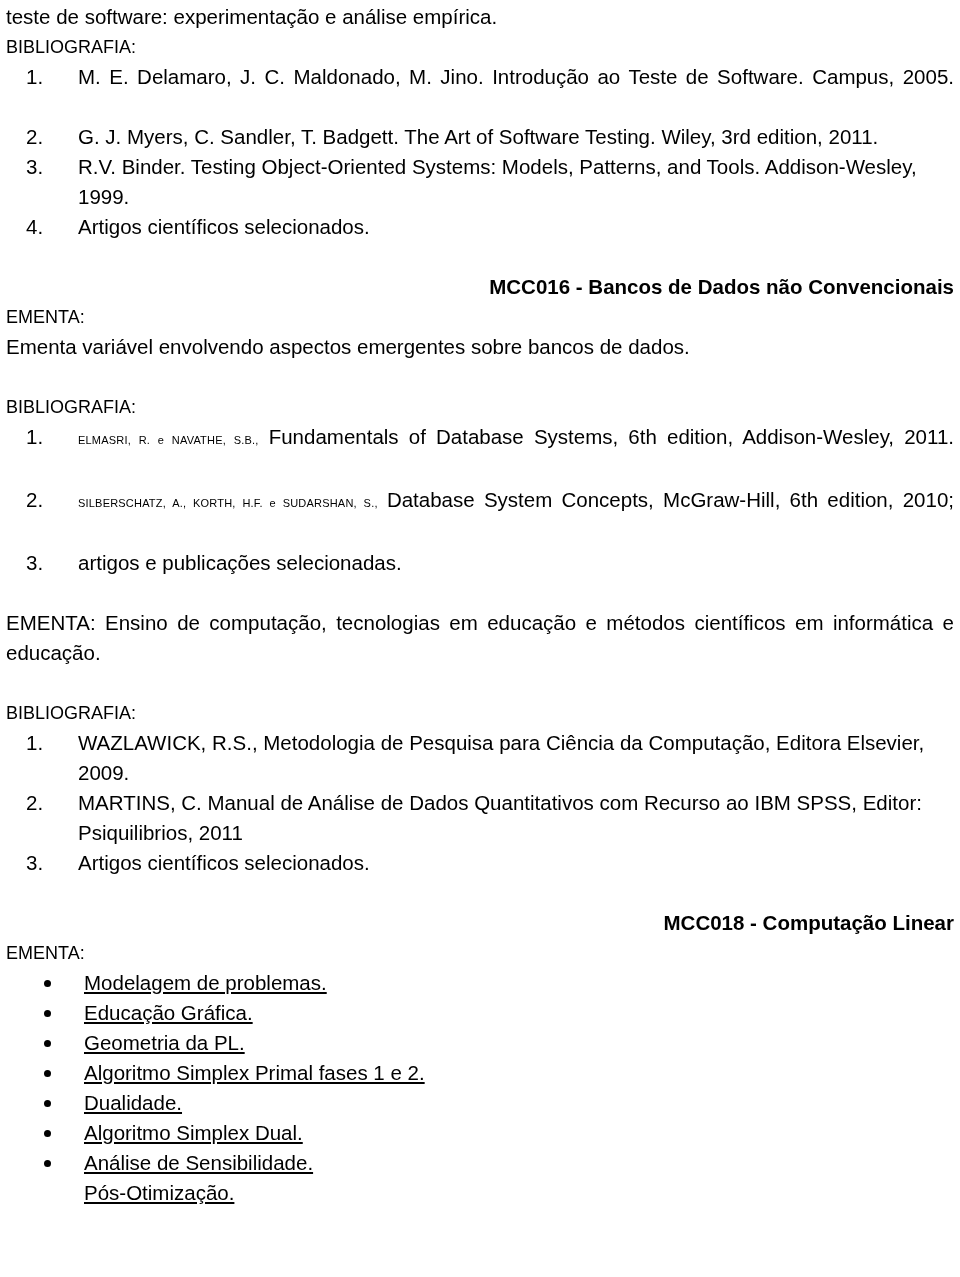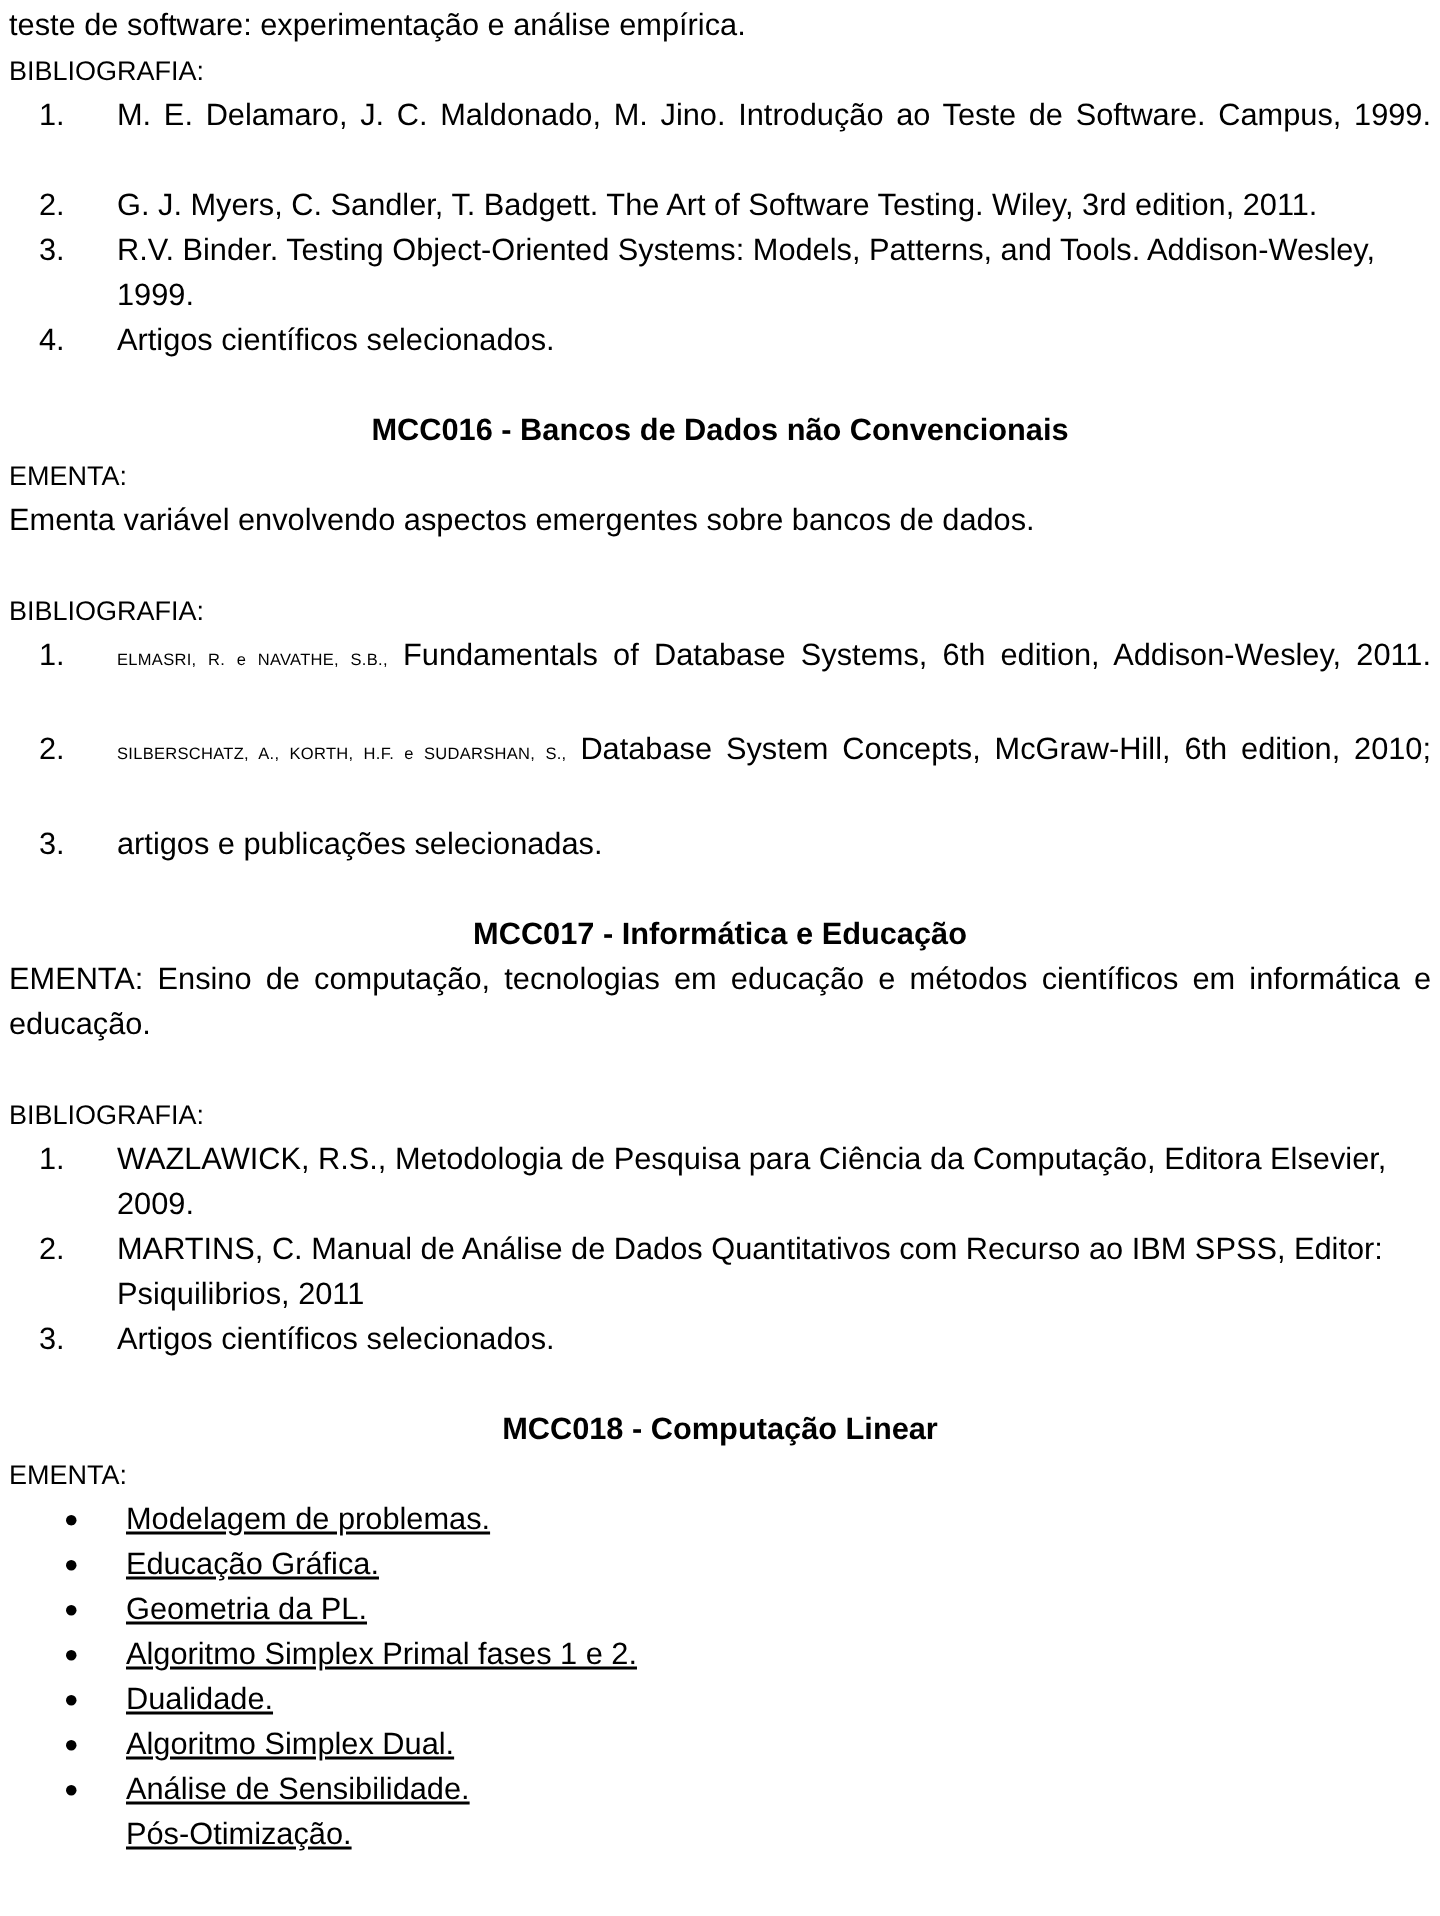--- a/index.html
+++ b/index.html
@@ -43,21 +43,21 @@
     line-height: 30px;
     margin: 0;
     text-align: left;
   }
 
   .heading {
     font-size: 20.5px;
     line-height: 30px;
     margin: 0;
     font-weight: bold;
-    text-align: center;
+    text-align: right;
   }
 
   .blank { height: 30px; line-height: 30px; font-size: 20.5px; }
 
   
   ol.numlist {
     margin: 0;
     padding: 0;
     list-style: none;
   }
@@ -129,21 +129,21 @@
 <div class="page">
   <div class="content">
 
     <p class="para flush">teste de software: experimentação e análise empírica.</p>
 
     <p class="label">BIBLIOGRAFIA:</p>
 
     <ol class="numlist">
       <li>
         <span class="marker">1.</span>
-        <span class="txt">M. E. Delamaro, J. C. Maldonado, M. Jino. Introdução ao Teste de Software. Campus, 1999.</span>
+        <span class="txt">M. E. Delamaro, J. C. Maldonado, M. Jino. Introdução ao Teste de Software. Campus, 2005.</span>
       </li>
       <li class="flush">
         <span class="marker">2.</span>
         <span class="txt">G. J. Myers, C. Sandler, T. Badgett. The Art of Software Testing. Wiley, 3rd edition, 2011.</span>
       </li>
       <li class="flush">
         <span class="marker">3.</span>
         <span class="txt">R.V. Binder. Testing Object-Oriented Systems: Models, Patterns, and Tools. Addison-Wesley, 1999.</span>
       </li>
       <li class="flush">
@@ -172,21 +172,20 @@
         <span class="txt"><span class="smallcaps">SILBERSCHATZ, A., KORTH, H.F. e SUDARSHAN, S.,</span><span> Database System Concepts, McGraw-Hill, 6th edition, 2010;</span></span>
       </li>
       <li class="flush">
         <span class="marker">3.</span>
         <span class="txt">artigos e publicações selecionadas.</span>
       </li>
     </ol>
 
     <div class="blank"></div>
 
-    <p class="heading">MCC017 - Informática e Educação</p>
     <p class="para">EMENTA: Ensino de computação, tecnologias em educação e métodos científicos em informática e educação.</p>
 
     <div class="blank"></div>
 
     <p class="label">BIBLIOGRAFIA:</p>
 
     <ol class="numlist">
       <li class="flush">
         <span class="marker">1.</span>
         <span class="txt">WAZLAWICK, R.S., Metodologia de Pesquisa para Ciência da Computação, Editora Elsevier, 2009.</span>

